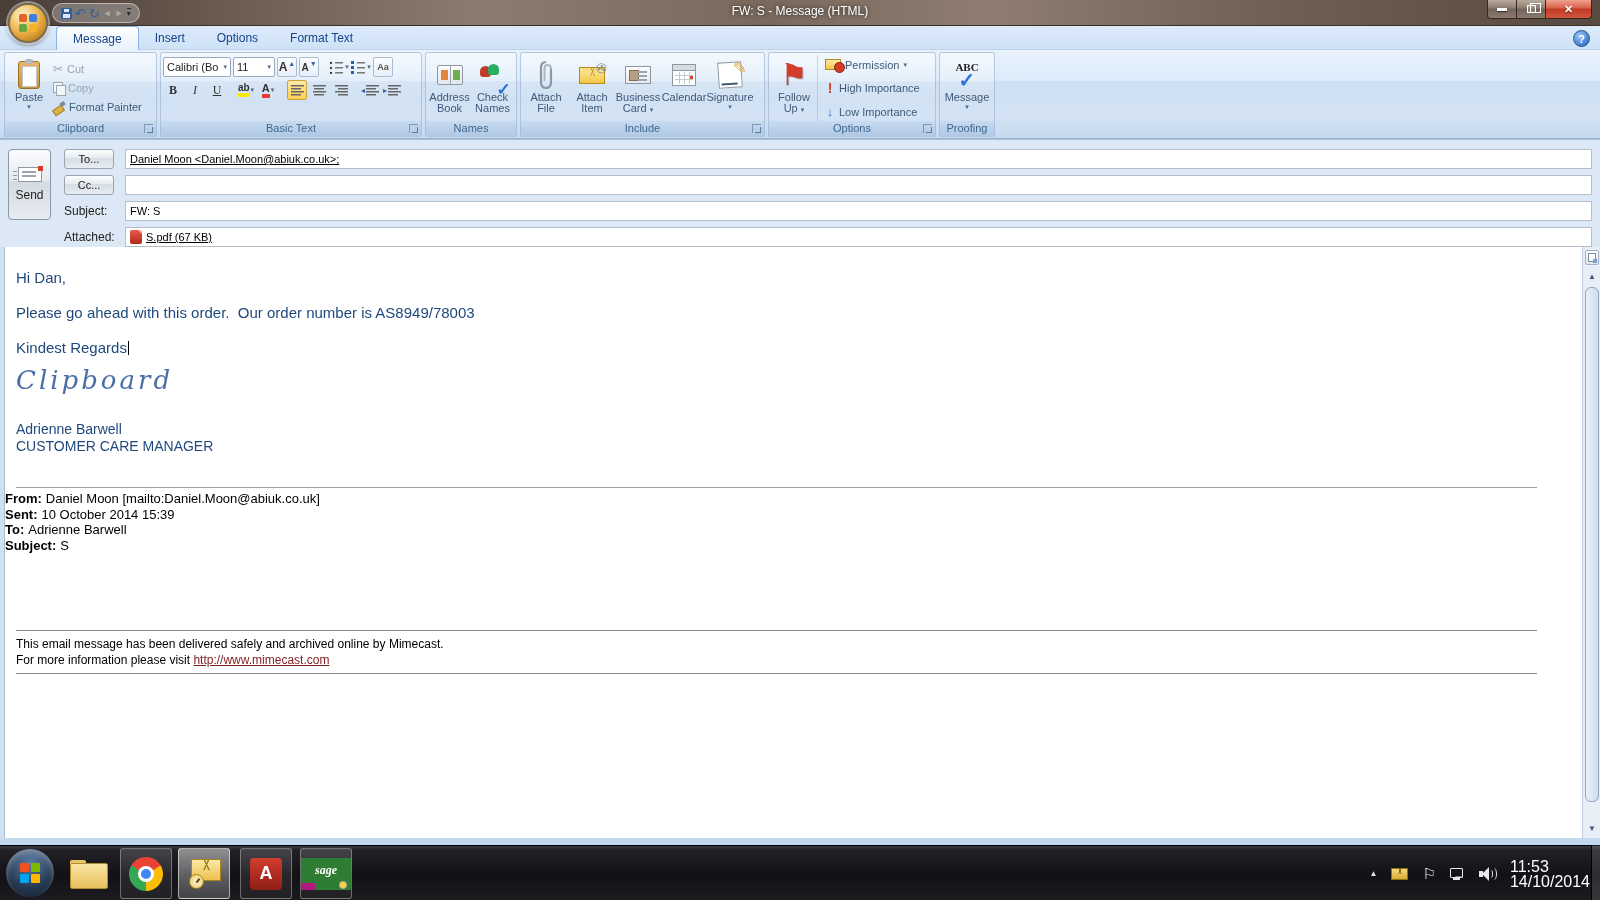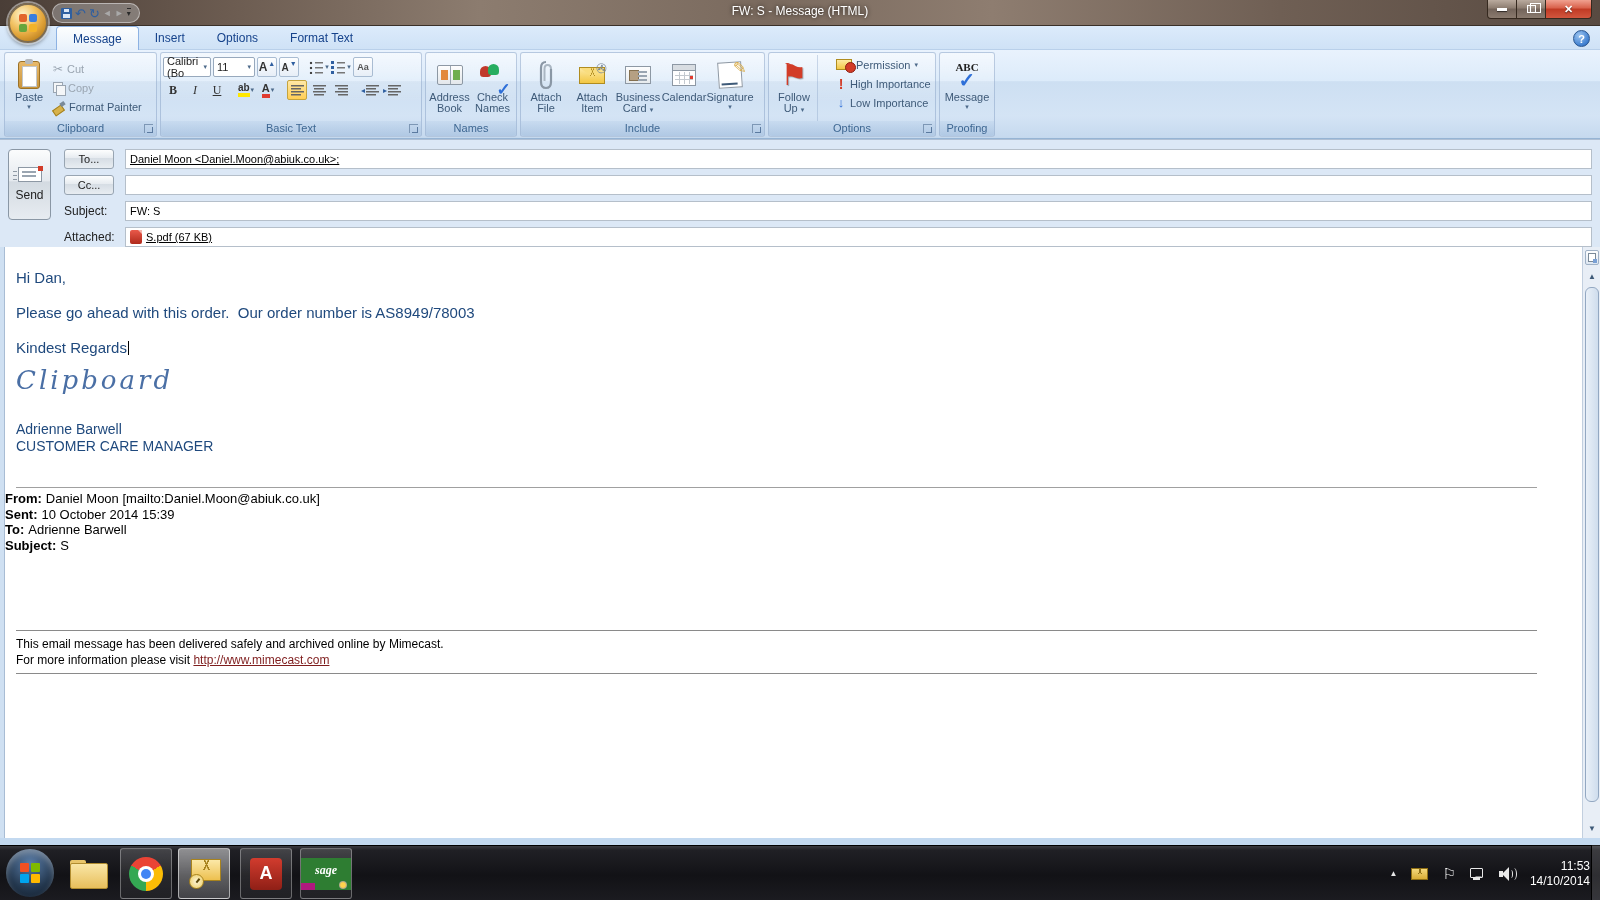--- a/index.html
+++ b/index.html
@@ -253,21 +253,21 @@
   .tray-flag { color:#f0f0f0; font-size:15px; line-height:15px; }
   .tray-net { width:15px; height:12px; position:relative; }
   .tray-net::before { content:""; position:absolute; top:0; left:0; width:11px; height:8px; border:1.5px solid #e8e8e8; border-radius:1px; }
   .tray-net::after { content:""; position:absolute; bottom:0; left:3px; width:7px; height:2px; background:#e8e8e8; box-shadow:2px -2px 0 -0.5px #e8e8e8; }
   .tray-vol { position:relative; width:17px; height:14px; }
   .tray-vol .vb { position:absolute; left:0; top:4px; width:4px; height:6px; background:#e8e8e8; }
   .tray-vol .vc { position:absolute; left:3px; top:0; width:0; height:0; border-top:7px solid transparent; border-bottom:7px solid transparent; border-right:7px solid #e8e8e8; }
   .tray-vol .w1,.tray-vol .w2 { position:absolute; border:1.5px solid #e8e8e8; border-left:none; border-top:none; border-bottom:none; border-radius:50%; }
   .tray-vol .w1 { left:10px; top:3px; width:4px; height:8px; }
   .tray-vol .w2 { left:12px; top:1px; width:6px; height:12px; }
-  .tray-clock { color:#fff; font-size:12px; text-align:right; line-height:15px; }
+  .tray-clock { color:#fff; font-size:16px; line-height:15px; }
   .show-desktop { position:absolute; right:0; top:845px; width:9px; height:55px; background:rgba(255,255,255,.12); border-left:1px solid #000; }
 </style>
 </head>
 <body>
 
 <div id="screen">
 
   <div id="titlebar">
     <div class="qat">
       <span class="icon-floppy"></span>
@@ -336,21 +336,21 @@
           </div>
         </div>
       </div>
       <div class="rg-label"><span>Clipboard</span><span class="launcher"></span></div>
     </div>
 
     <div class="rgroup" style="width:262px">
       <div class="rg-content">
         <div class="bt-col">
           <div class="bt-row">
-            <div class="combo" style="width:48px">
+            <div class="combo" style="width:68px">
               <span class="cv">Calibri (Bo</span>
                 <span class="ca">▾</span>
             </div>
             <div class="combo" style="width:42px">
               <span class="cv">11</span>
                 <span class="ca">▾</span>
             </div>
             <div class="sbtn frame">
                 <span class="grow-a">A</span>
                 <span class="sup-ar">▲</span>
@@ -483,21 +483,21 @@
     </div>
 
     <div class="rgroup" style="width:168px">
       <div class="rg-content">
         <div class="bigbtn" style="width:46px">
           <div class="bi">
               <span class="icon-flag">⚑</span>
             </div>
           <div class="bl"><span>Follow Up</span> <span class="dd">▾</span></div>
         </div>
-        <div style="display:flex;flex-direction:column;justify-content:flex-start;border-left:1px solid rgba(140,165,200,.4);padding-left:16px">
+        <div style="display:flex;flex-direction:column;justify-content:space-between;border-left:1px solid rgba(140,165,200,.4);padding-left:5px">
           <div class="smallrow on">
             <span class="icon-envperm"></span>
             <span>Permission</span>
             <span class="dd">▾</span>
           </div>
           <div class="smallrow on">
             <span class="icon-high">!</span>
             <span>High Importance</span>
           </div>
           <div class="smallrow on">

